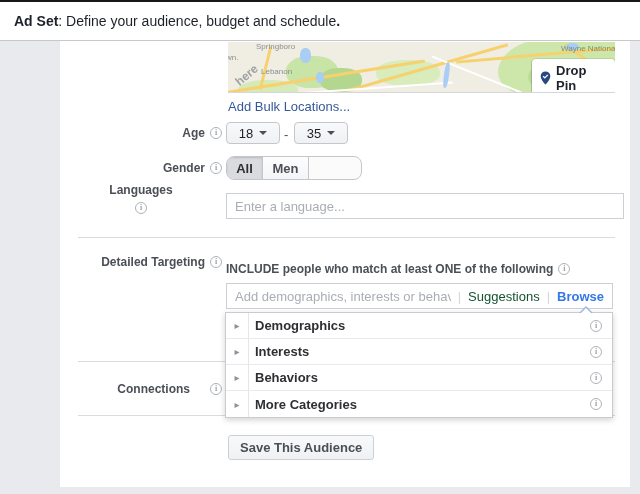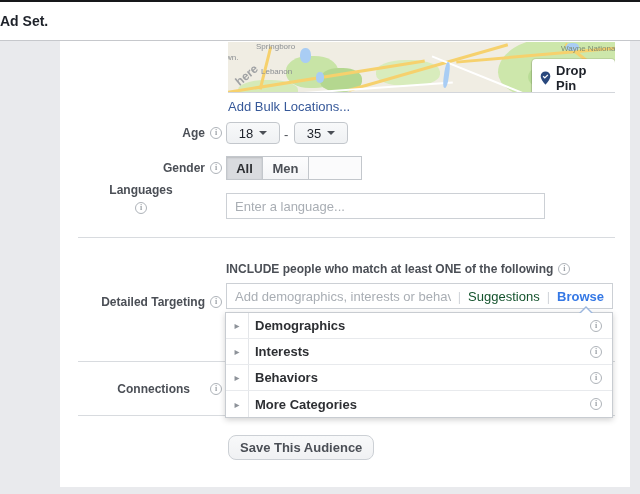--- a/index.html
+++ b/index.html
@@ -4,21 +4,21 @@
 <style>
   * { margin:0; padding:0; box-sizing:border-box; }
   html,body { background:#e9eaed; }
   body { font-family:"Liberation Sans", sans-serif; }
   .screen { position:relative; width:640px; height:494px; background:#e9eaed; overflow:hidden; }
 
   
   .topbar {
     position:absolute; left:0; top:0; width:640px; height:41px;
     background:#fff; border-top:2px solid #17181a; border-bottom:1px solid #c6c8cc;
-    display:flex; align-items:center; 
+    display:flex; align-items:center; padding-left:14px;
     font-size:14px; color:#1d2129;
   }
   .topbar .tb-bold { font-weight:bold; }
 
   
   .panel { position:absolute; left:60px; top:41px; width:570px; height:446px; background:#fff; }
 
   .divider { position:absolute; left:78px; width:537px; height:1px; background:#d8dbdf; }
 
   
@@ -72,29 +72,29 @@
   .select-box {
     position:absolute; width:54px; height:22px; top:122px;
     background:linear-gradient(#f8f9fa,#eff1f3); border:1px solid #c3c7cc; border-radius:4px;
     display:flex; align-items:center; justify-content:center; gap:6px;
     font-size:13px; color:#1d2129;
   }
   .caret-down { width:0; height:0; border-left:4px solid transparent; border-right:4px solid transparent; border-top:4px solid #4b4f56; }
   .age-dash { position:absolute; left:284px; top:127px; font-size:13px; color:#4b4f56; }
 
   .seg-group { position:absolute; left:226px; top:156px; height:24px; display:flex;
-               border:1px solid #c3c7cc; border-radius:0; overflow:hidden; background:#fbfbfc; }
+               border:1px solid #c3c7cc; border-radius:8px; overflow:hidden; background:#fbfbfc; }
   .seg { display:flex; align-items:center; justify-content:center; height:100%;
          font-size:13px; font-weight:bold; color:#4b4f56; background:linear-gradient(#fdfdfe,#f4f5f7);
          border-right:1px solid #c3c7cc; }
   .seg:last-child { border-right:none;margin-top:44px; }
   .seg.selected { background:#d9dbdf; box-shadow:inset 0 1px 2px rgba(0,0,0,0.15); color:#2d2f33; }
   .seg-all { width:36px; } .seg-men { width:46px; } .seg-women { width:52px; }
 
-  .text-input { position:absolute; left:226px; width:319px; height:26px;
+  .text-input { position:absolute; left:226px; width:398px; height:26px;
                 border:1px solid #ccd0d5; background:#fff; font-size:13px; color:#1d2129;
                 padding:0 8px; font-family:"Liberation Sans", sans-serif; }
   .text-input::placeholder { color:#a9aeb4; opacity:1; }
 
   .include-line { position:absolute; left:226px; top:262px; display:flex; align-items:center; gap:5px;
                   font-size:12px; font-weight:bold; color:#4b4f56; }
 
   .dt-inputwrap { position:absolute; left:226px; top:283px; width:387px; height:26px;
                   border:1px solid #ccd0d5; background:#fff; display:flex; align-items:center; padding:0 8px; }
   .dt-inputwrap input { flex:1 1 auto; min-width:0; border:none; outline:none; font-size:13px;
@@ -112,31 +112,32 @@
   .dropdown { position:absolute; left:225px; top:312px; width:388px; background:#fff; z-index:10;
               border:1px solid #c8ccd1; box-shadow:0 2px 6px rgba(0,0,0,0.18); }
   .dd-row { height:26px; display:flex; align-items:center; border-bottom:1px solid #e8eaed; }
   .dd-row:last-child { border-bottom:none; }
   .dd-chevron { width:22px; text-align:center; color:#8d9299; font-size:10px; }
   .dd-vline { width:1px; height:100%; background:#e4e6e9; }
   .dd-text { flex:1; padding-left:6px; font-size:13px; font-weight:bold; color:#2d2f33; }
   .dd-row .info-i { margin-right:10px; }
 
   .save-btn { position:absolute; left:228px; top:435px; height:25px; padding:0 11px;
-              background:linear-gradient(#f8f9fa,#f0f1f3); border:1px solid #ccd0d5; border-radius:8px;
+              background:linear-gradient(#f8f9fa,#f0f1f3); border:1px solid #ccd0d5; border-radius:3px;
               font-size:13px; font-weight:bold; color:#4b4f56;
               display:flex; align-items:center; font-family:"Liberation Sans", sans-serif; }
 </style>
 </head>
 <body>
 
 <div class="screen">
 
   <div class="topbar">
     <span class="tb-bold">Ad Set</span>
+      <span>: Define your audience, budget and schedule</span>
       <span class="tb-bold">.</span>
   </div>
 
   <div class="panel"></div>
 
   <div class="map">
     <div class="blob g1"></div>
     <div class="blob g2"></div>
     <div class="blob g3"></div>
     <div class="blob g4"></div>
@@ -198,21 +199,21 @@
   </div>
 
   <div class="field-label" style="top:198px;flex-direction:column;">
     <span>Languages</span>
     <span class="info-i">i</span>
   </div>
   <input class="text-input" style="top: 193px;" type="text" placeholder="Enter a language...">
 
   <div class="divider" style="top:237px;"></div>
 
-  <div class="field-label" style="top:254px;margin-top:40px;">
+  <div class="field-label" style="top:254px;">
     <span>Detailed Targeting</span>
     <span class="info-i">i</span>
   </div>
   <div class="include-line">
     <span>INCLUDE people who match at least ONE of the following</span>
     <span class="info-i">i</span>
   </div>
   <div class="dt-inputwrap">
     <input type="text" placeholder="Add demographics, interests or behaviors" style="">
     <span class="dt-sep">|</span>

